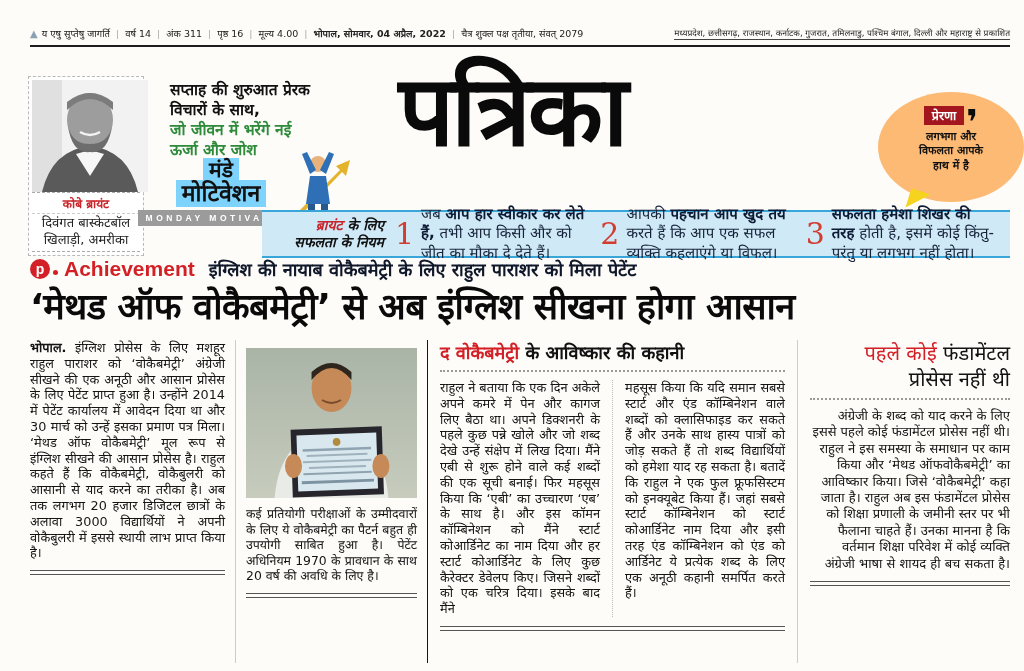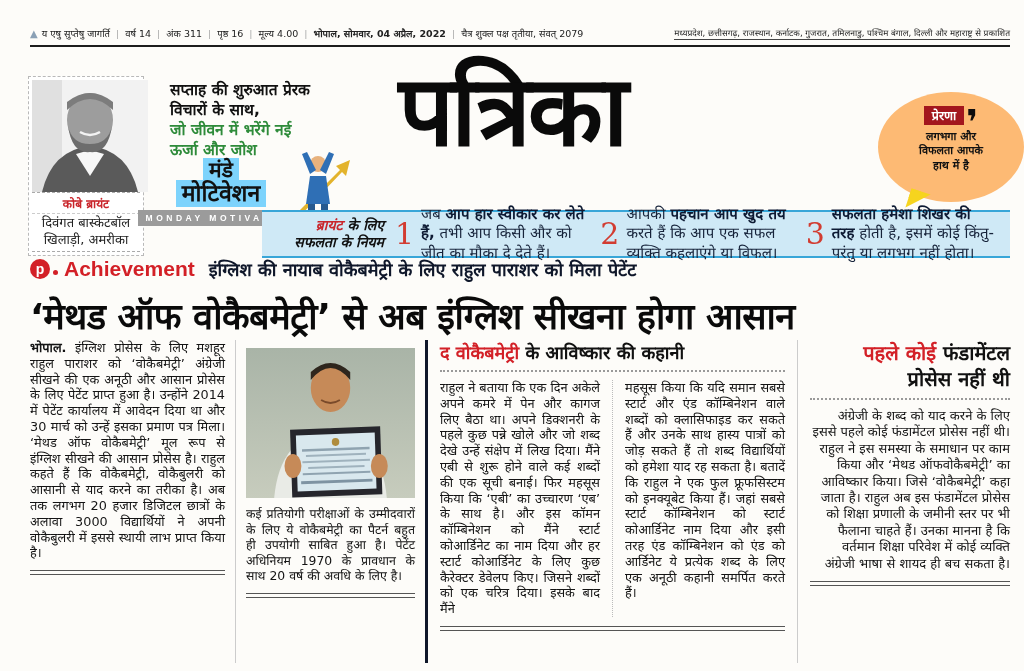--- a/index.html
+++ b/index.html
@@ -53,38 +53,38 @@
   .rule-text b{color:#0d1a33;}
   
   .article{position:absolute;left:30px;right:14px;top:256px;bottom:8px;}
   .kicker{display:flex;align-items:center;height:25px;}
   .brand-badge{width:20px;height:20px;border-radius:50%;background:#d32027;color:#fff;font-weight:bold;
                font-size:14px;display:flex;align-items:center;justify-content:center;flex:none;
                font-family:"Liberation Sans",sans-serif;}
   .brand-dot{width:5px;height:5px;border-radius:50%;background:#d32027;margin:8px 6px 0 3px;flex:none;}
   .kicker-label{color:#d32027;font-size:21px;font-weight:bold;font-family:"Liberation Sans",sans-serif;}
   .kicker-text{font-size:18px;font-weight:bold;color:#0f172a;margin-left:14px;white-space:nowrap;}
-  .headline{font-size:36px;font-weight:bold;color:#0a0a0a;letter-spacing:-0.5px;margin-top:10px;
+  .headline{font-size:36px;font-weight:bold;color:#0a0a0a;letter-spacing:-0.5px;margin-top:0;
             white-space:nowrap;}
   .cols{position:absolute;left:0;right:0;top:84px;bottom:0;display:flex;}
   .bt{font-size:12.8px;line-height:15.8px;text-align:justify;color:#141414;margin:0;}
   .c1{width:206px;flex:none;border-right:1px solid #ccc;padding-right:10px;box-sizing:border-box;}
-  .c2{width:192px;flex:none;border-right:3px solid #0f172a;padding:8px 10px;box-sizing:border-box;}
+  .c2{width:192px;flex:none;border-right:1px solid #0f172a;padding:8px 10px;box-sizing:border-box;}
   .c3{flex:1;border-right:1px solid #ccc;padding:0 12px;box-sizing:border-box;}
   .c4{width:212px;flex:none;padding-left:12px;box-sizing:border-box;}
   .rule2{border-top:1px solid #555;border-bottom:1px solid #555;height:3px;margin-top:9px;}
   .photo{width:100%;height:150px;display:block;}
   .caption{font-size:12.4px;line-height:15.6px;text-align:justify;margin-top:8px;color:#141414;}
   .story-head{font-size:18px;font-weight:bold;border-bottom:2px dotted #999;padding-bottom:6px;
               margin-bottom:8px;}
   .story-head .red{color:#d32027;}
   .story-cols{display:flex;}
   .sc{flex:1;}
   .sc+.sc{border-left:1px dotted #bbb;padding-left:12px;margin-left:12px;}
-  .side-head{font-size:20px;font-weight:bold;text-align:right;line-height:1.3;border-bottom:2px dotted #999;
+  .side-head{font-size:20px;font-weight:normal;text-align:right;line-height:1.3;border-bottom:2px dotted #999;
              padding-bottom:6px;margin-bottom:8px;}
   .side-head .red{color:#d32027;}
   .side-body{font-size:13px;line-height:16.4px;text-align:right;color:#141414;margin:0;}
 </style>
 </head>
 <body>
 
 <div class="page">
 
   <div class="topbar">

